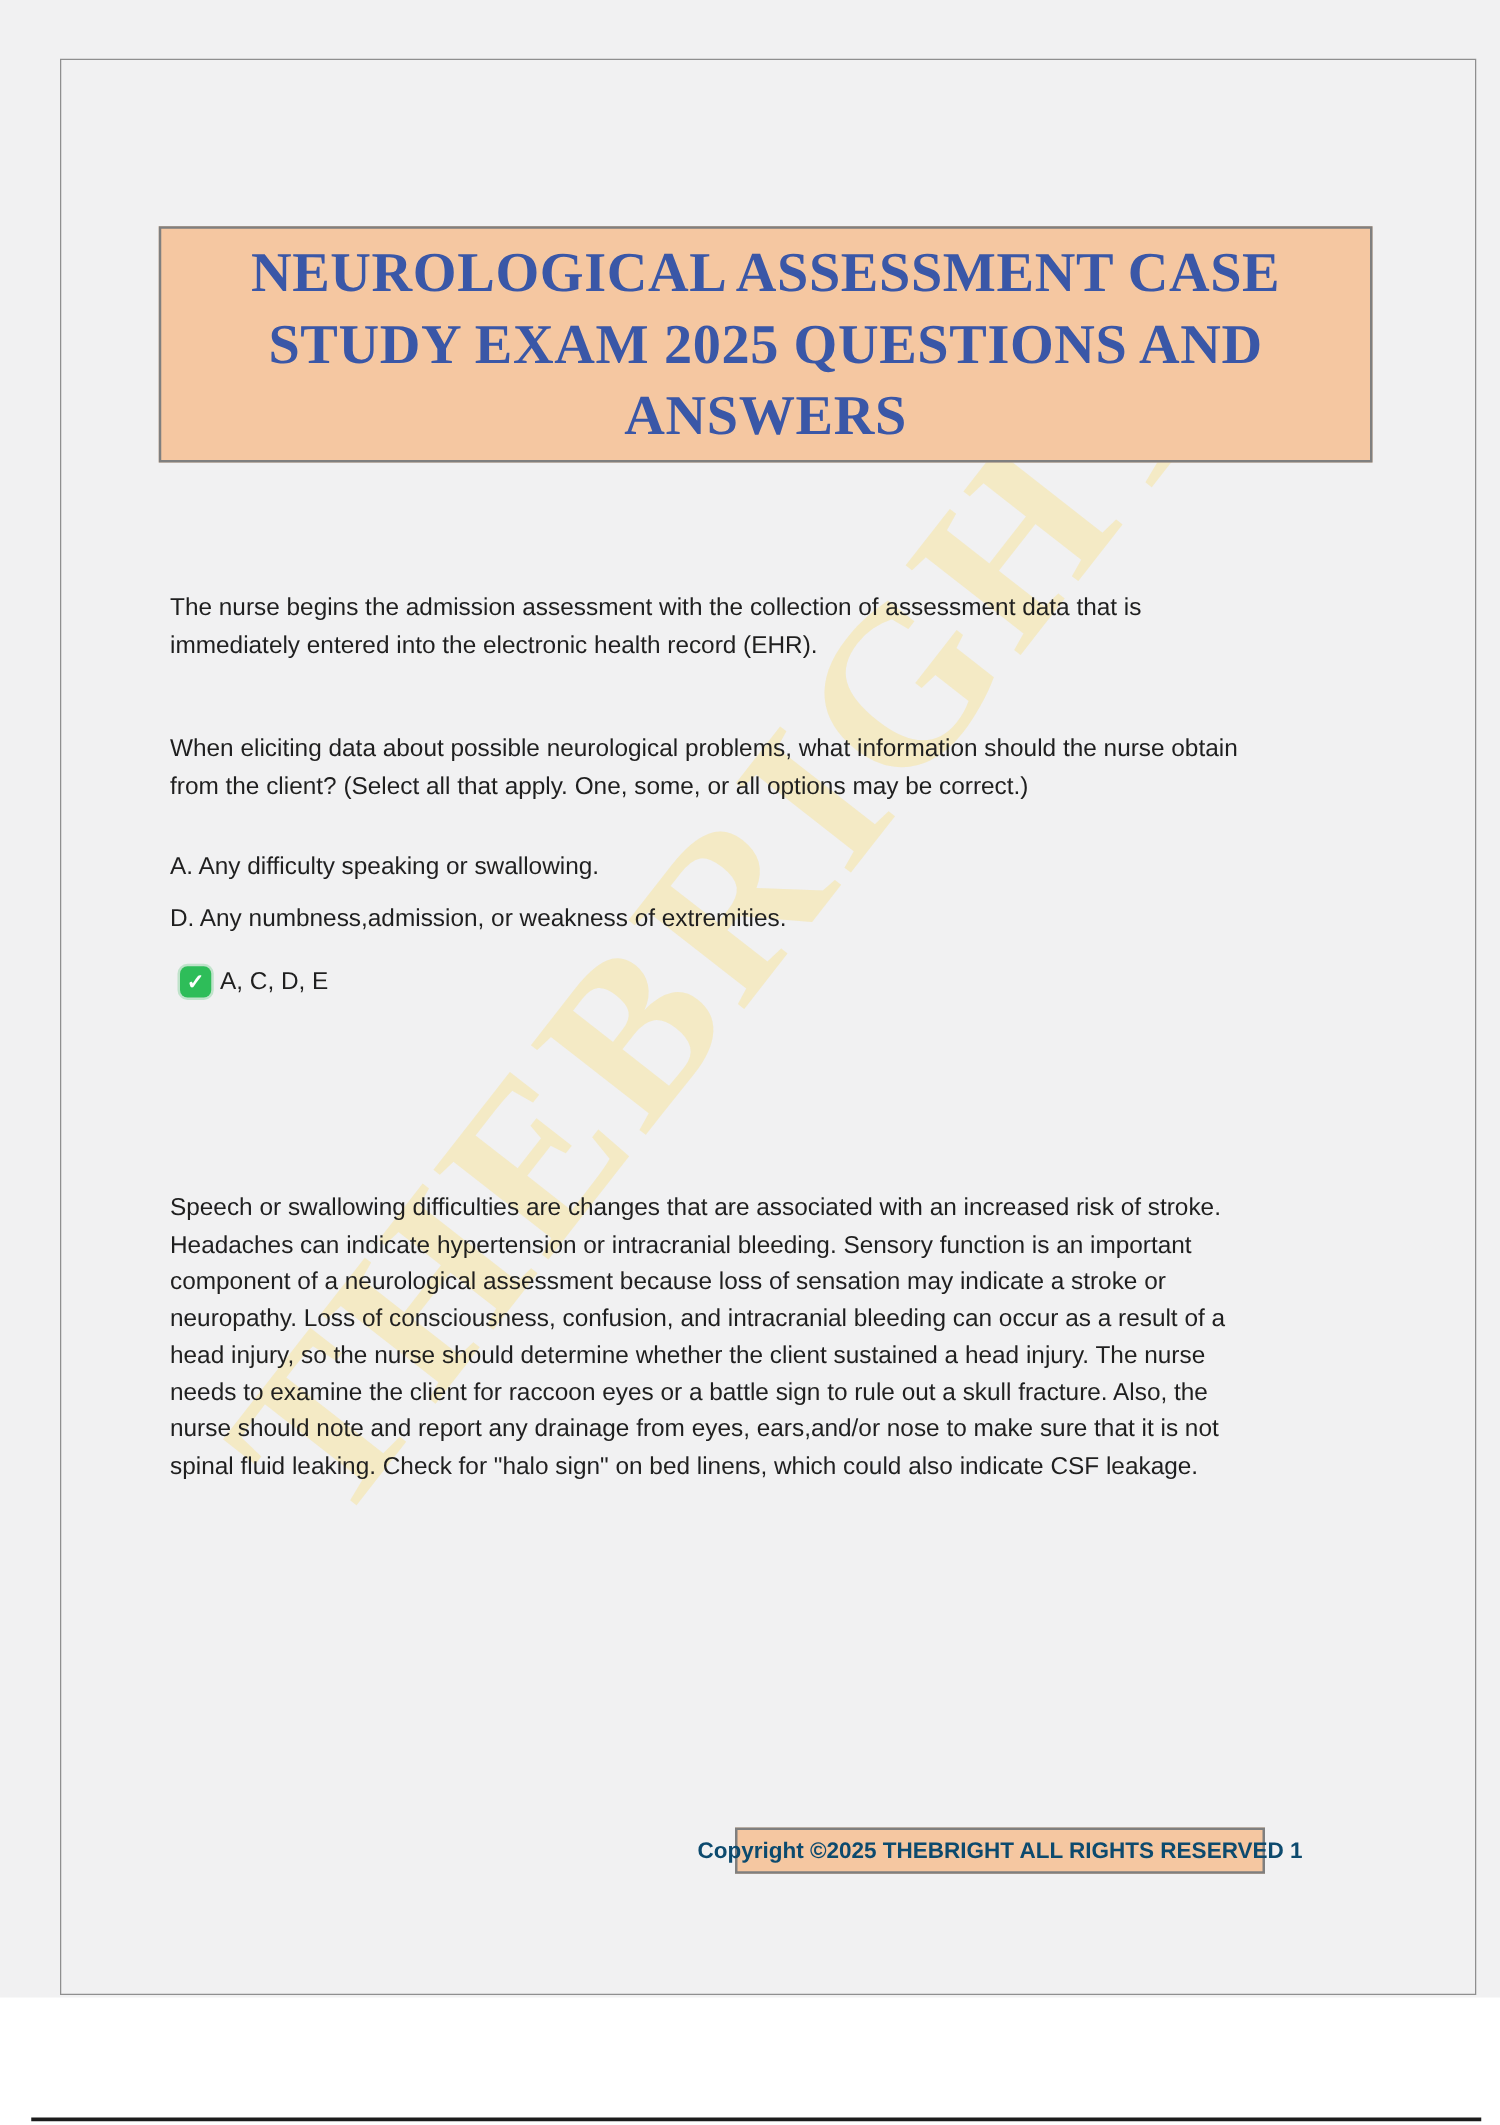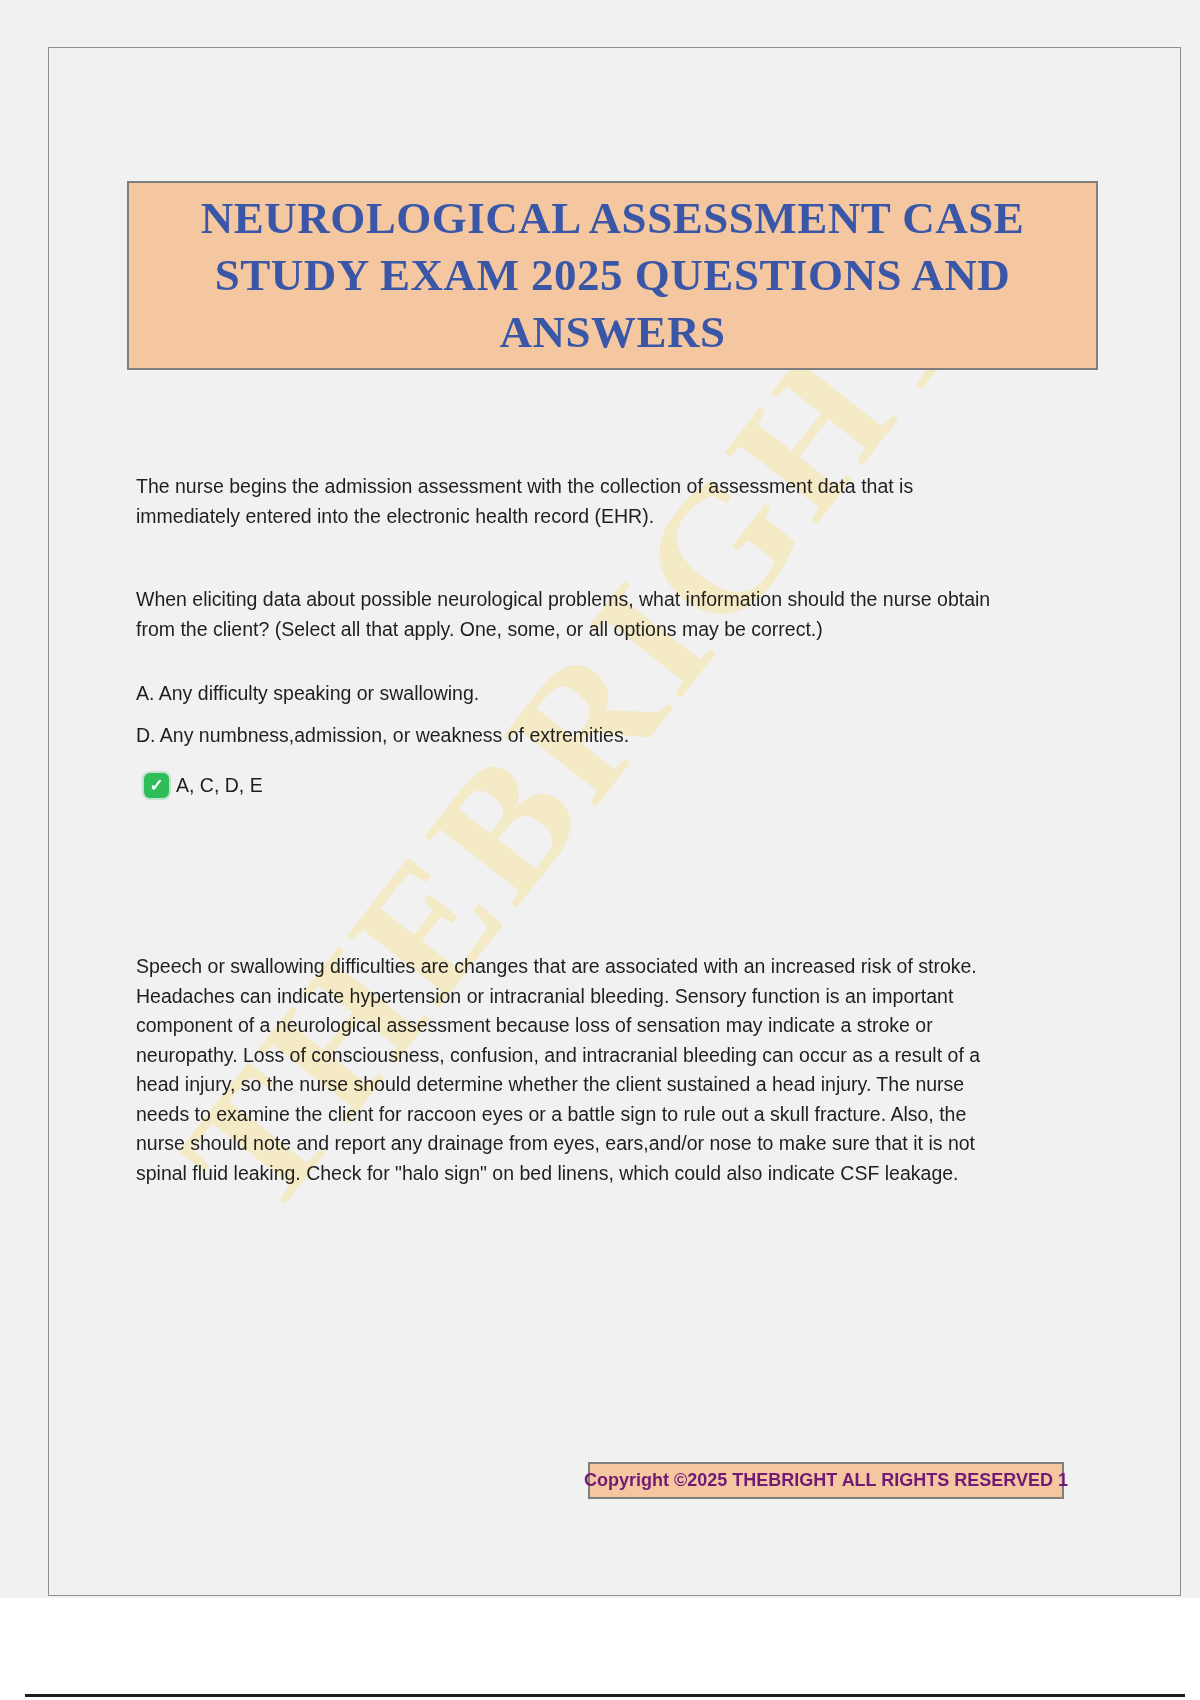--- a/index.html
+++ b/index.html
@@ -33,24 +33,24 @@
 
   .options{position:absolute;left:136px;top:680px;width:878px;
            font-size:19.5px;color:#1f1f1f;}
   .opt{height:42px;line-height:26px;display:flex;align-items:flex-start;}
   .opt-e{display:flex;align-items:center;height:42px;}
   .check-badge{display:inline-flex;align-items:center;justify-content:center;
                width:25px;height:25px;margin:0 7px 0 8px;border-radius:6px;
                background:#2ebd59;color:#ffffff;font-size:17px;font-weight:bold;
                box-shadow:0 0 0 2px rgba(46,189,89,0.25);}
 
-  .copyright-bar{position:absolute;left:588px;top:1462px;width:476px;height:37px;
+  .copyright-bar{position:absolute;left:588px;top:1462px;width:424px;height:37px;
                  background:#f5c7a1;border:2px solid #7f7f7f;box-sizing:border-box;
                  display:flex;align-items:center;justify-content:center;
-                 font-size:18px;font-weight:bold;color:#701a75;white-space:nowrap;}
+                 font-size:18px;font-weight:bold;color:#0c4a6e;white-space:nowrap;}
 
   .bottom-divider{position:absolute;left:25px;top:1694px;width:1160px;height:3px;
                   background:#1c1c1c;}
 </style>
 </head>
 <body>
 
 <div class="canvas">
 
   <div class="bg-gray"></div>

